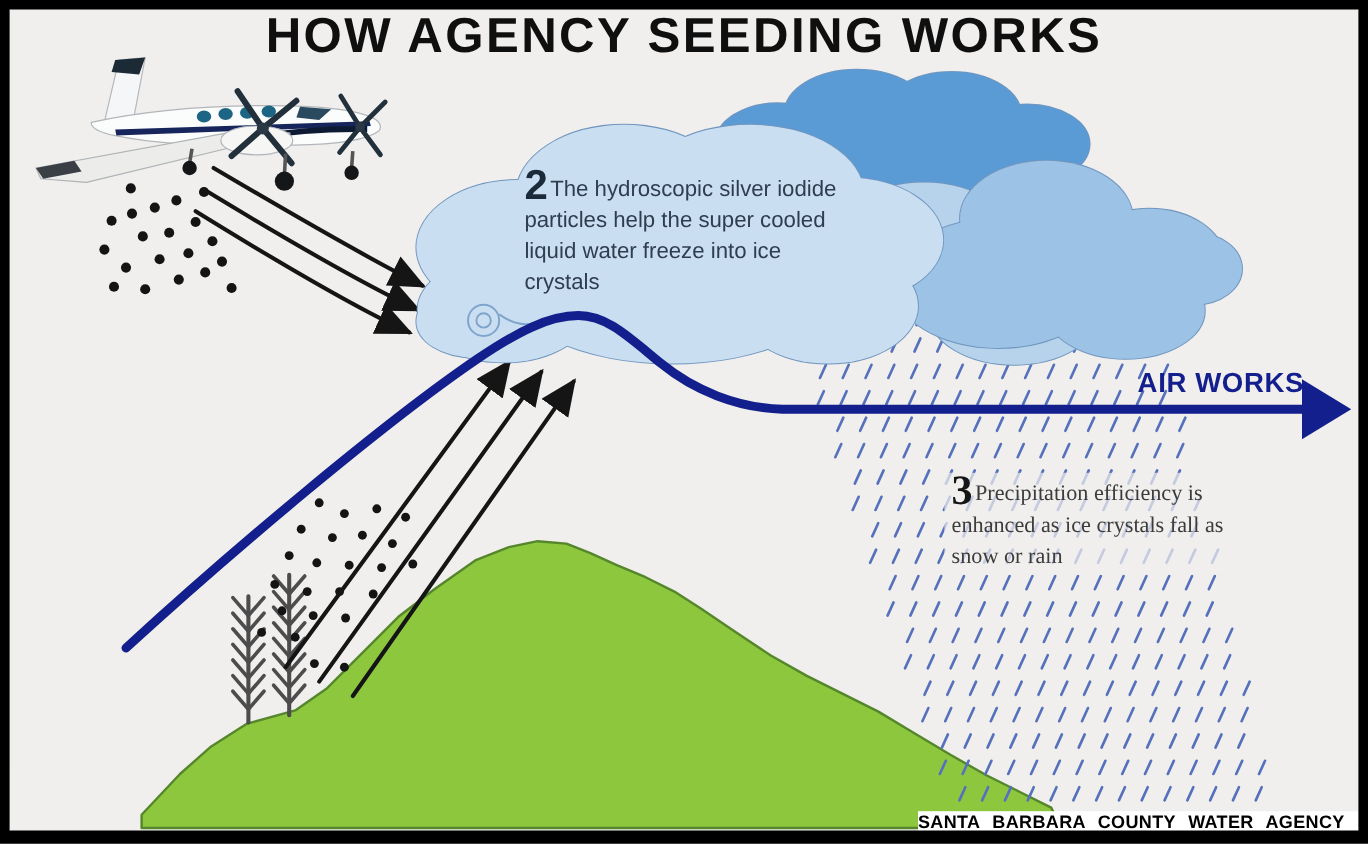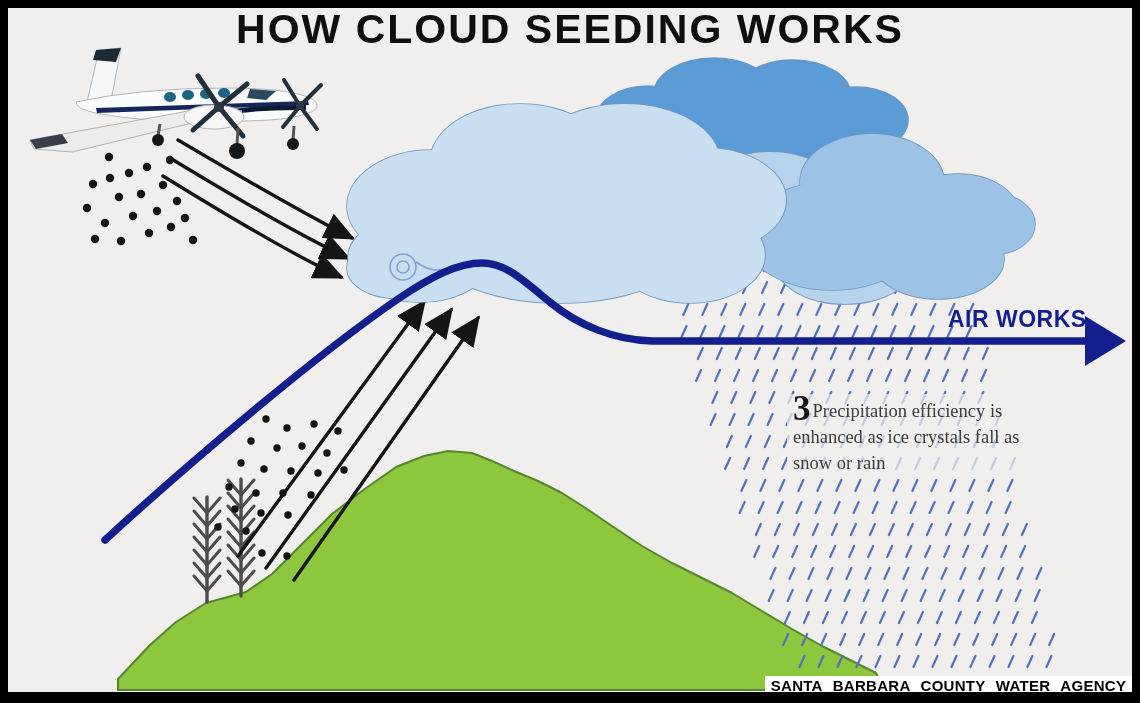--- a/index.html
+++ b/index.html
@@ -17,21 +17,21 @@
   .step .num{font-size:35px;font-weight:bold;color:#151515;line-height:26px;
              vertical-align:-3px;margin-right:2px;}
   .step1{left:22px;top:240px;width:228px;}
   .step2{left:437px;top:142px;width:278px;color:var(--cloud_text);}
   .step2 .num{color:#1c2b3a;}
   .step3{left:787px;top:394px;width:248px;background:rgba(240,239,237,0.72);padding:2px 6px;font-family:Liberation Serif, serif;}
   .airflow-label{position:absolute;left:948px;top:306px;z-index:10;
                  font-size:23px;font-weight:bold;letter-spacing:.5px;color:var(--airflow);}
   .footer{position:absolute;left:765px;top:676px;width:367px;height:20px;z-index:40;
           background:var(--footer_bg);color:var(--footer_text);font-weight:bold;
-          font-size:15px;line-height:20px;text-align:center;letter-spacing:.3px;word-spacing:6px;}
+          font-size:15px;line-height:20px;letter-spacing:.3px;word-spacing:6px;}
 
   
   .c-main{fill:var(--main_cloud);}  .c-mid{fill:var(--mid_cloud);}
   .c-midlight{fill:var(--midlight_cloud);}  .c-dark{fill:var(--dark_cloud);}
   .outlined{stroke:var(--cloud_outline);stroke-width:1.6;}
   .raind{stroke:var(--rain);stroke-width:2.2;stroke-linecap:round;}
   .treeline{stroke:var(--tree);stroke-linecap:round;fill:none;}
   .pdot{fill:var(--particle);}
   .blkarrow{stroke:var(--arrow);stroke-width:3.4;fill:none;stroke-linecap:round;}
   .mountain{fill:var(--mountain);stroke:var(--mountain_outline);stroke-width:2;stroke-linejoin:round;}
@@ -560,23 +560,26 @@
       <path class="curl" d="M416,262 Q436,276 452,266"></path>
     </g>
 
     <g>
       <path class="airflowline" d="M105,540 C190,462 320,352 398,299 C432,276 458,263 482,263
         C506,263 524,281 551,303 C578,325 614,340 652,341 L1087,341"></path>
       <polygon class="airflowhead" points="1085,316 1126,341 1085,366"></polygon>
     </g>
   </svg>
 
-  <div class="title">HOW CLOUD SEEDING WORKS</div>
-
-
+  <div class="title">HOW AGENCY SEEDING WORKS</div>
+
+
+  <div class="step step2">
+    <span class="num">2</span><span>The hydroscopic silver iodide particles help the super cooled liquid water freeze into ice crystals</span>
+  </div>
 
   <div class="step step3">
     <span class="num">3</span><span>Precipitation efficiency is enhanced as ice crystals fall as snow or rain</span>
   </div>
 
   <div class="airflow-label">AIR WORKS</div>
 
   <div class="footer">SANTA BARBARA COUNTY WATER AGENCY</div>
 
   <div class="frame"></div>

